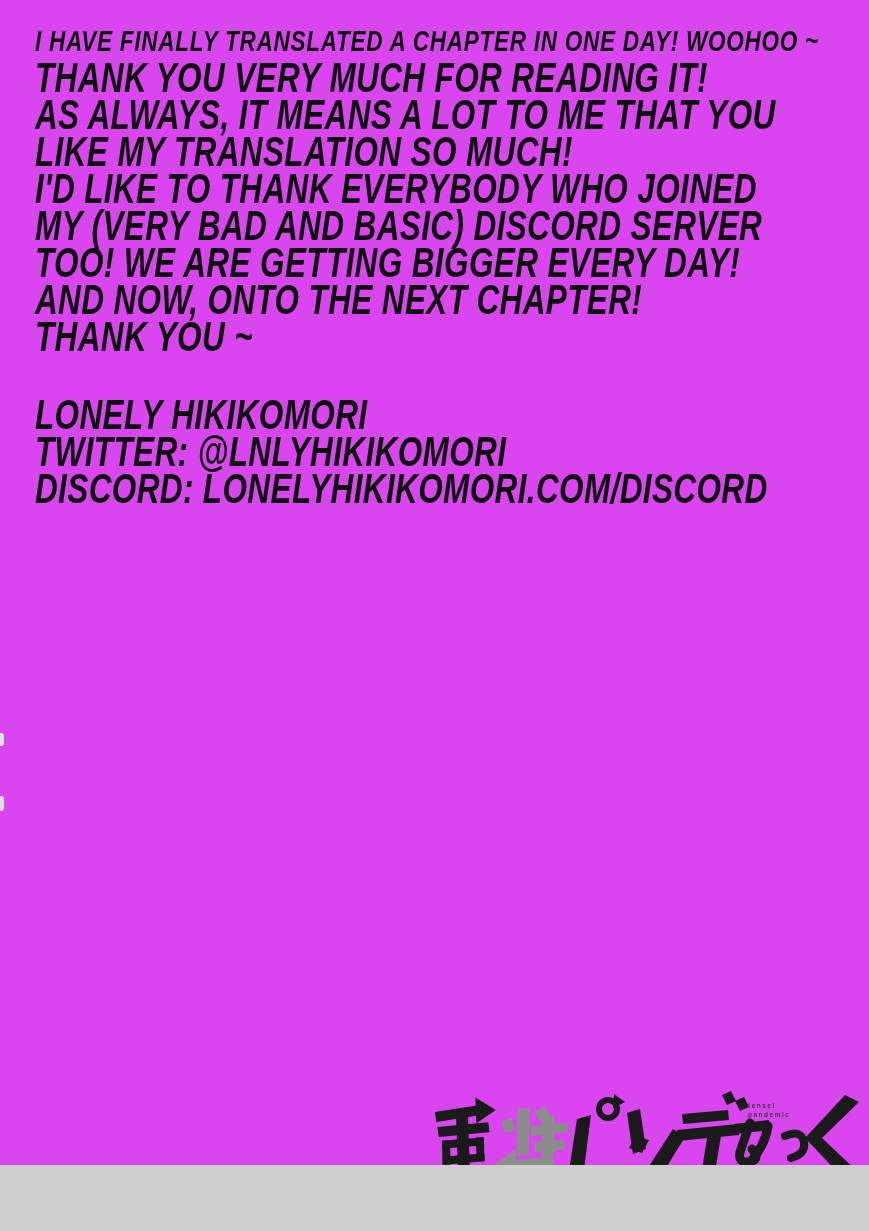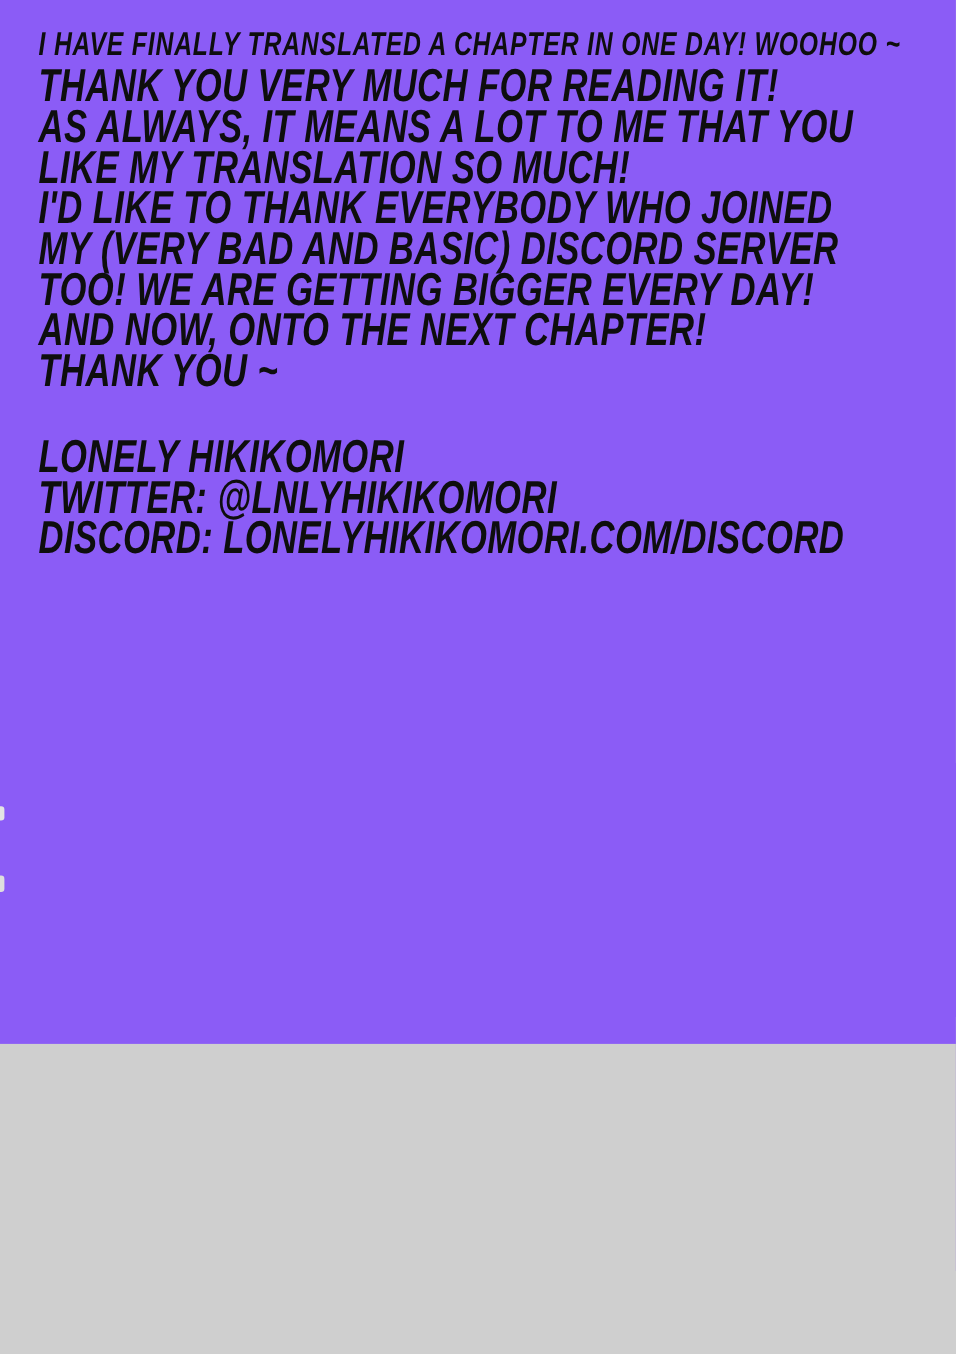--- a/index.html
+++ b/index.html
@@ -1,18 +1,18 @@
 <!DOCTYPE html>
 <html><head>
 <meta charset="utf-8">
 <style>
   html,body { margin:0; padding:0; background:#cfcfcf; }
   .page {
-    position:relative; width:869px; height:949px; margin:0 auto;
-    background:#8b5cf6; overflow:hidden;
+    position:relative; width:869px; height:1165px; margin:0 auto;
+    background:#d946ef; overflow:hidden;
     font-family:"Liberation Sans", sans-serif;
   }
   
   .note {
     position:absolute; left:35px; top:22px;
     transform:scaleX(0.75); transform-origin:top left;
     color:#0e0e0e; font-weight:700; font-style:italic;
     white-space:nowrap;
   }
   .line { margin:0; font-size:42px; line-height:37px; letter-spacing:0.5px; }

